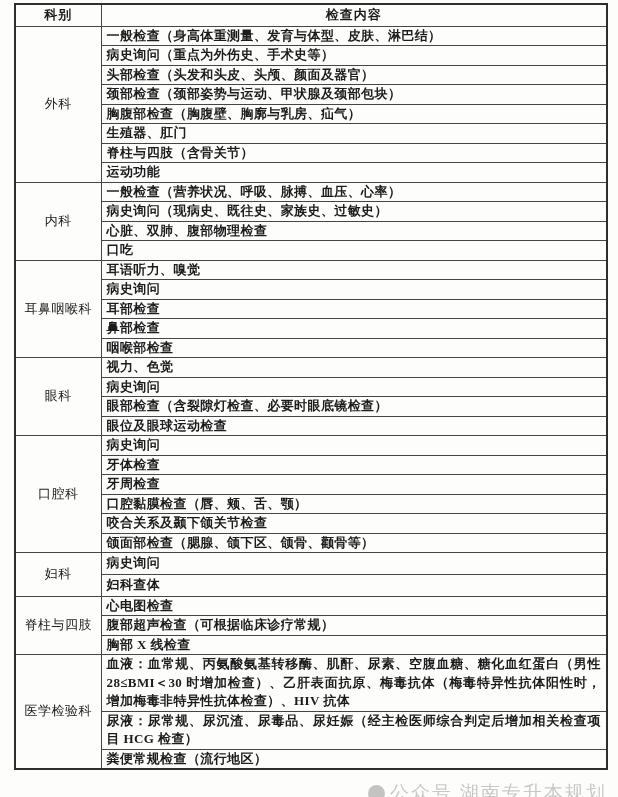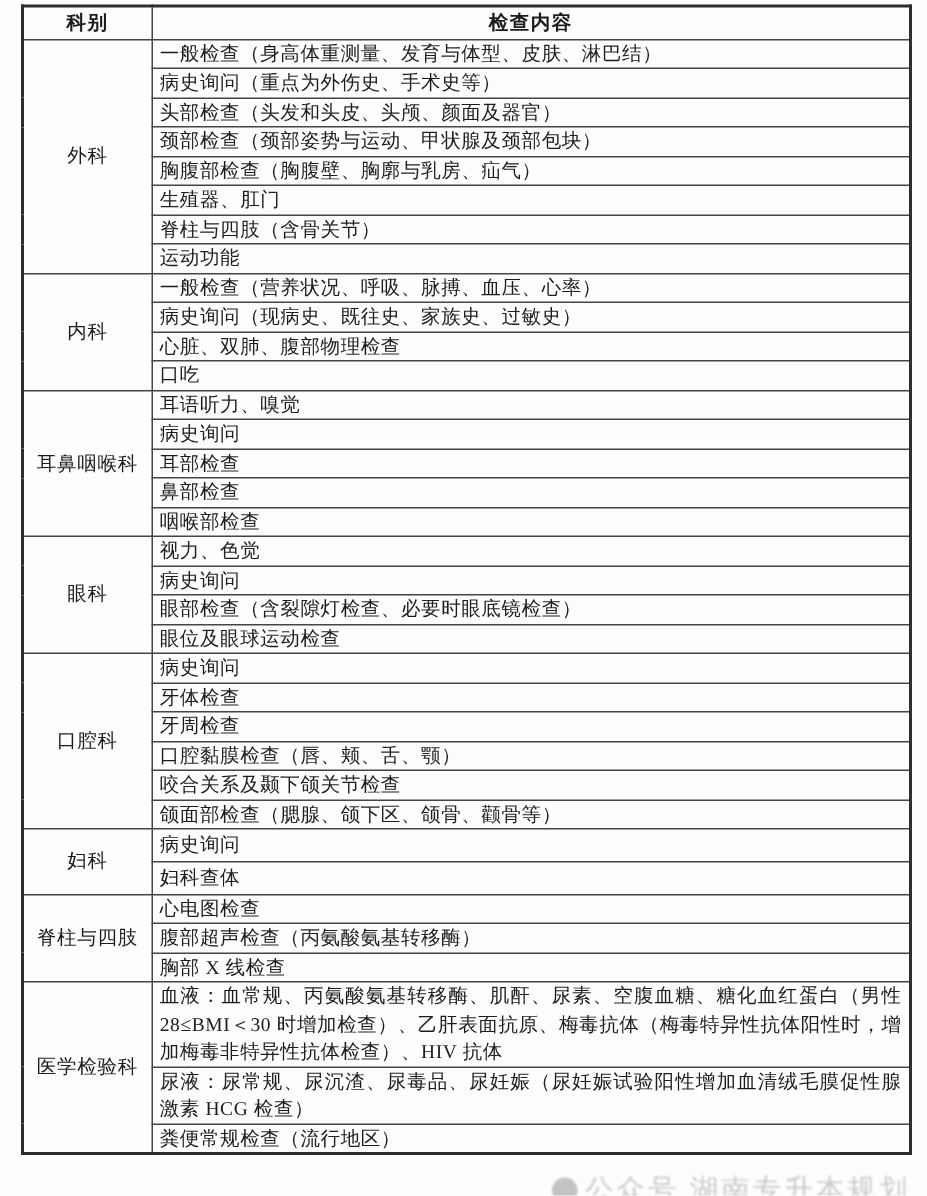--- a/index.html
+++ b/index.html
@@ -35,20 +35,21 @@
   col.c-content { width: 506px; }
   td.dept {
     text-align: center;
     letter-spacing: 0.5px;
     padding: 12px 2px;
   }
   td.content {
     text-align: justify;
     padding: 0 5px;
     letter-spacing: 0.4px;
+    font-weight: bold;
   }
   .footnote {
     margin: 5px 0 0 3px;
     font-size: 13px;
     line-height: 18px;
     letter-spacing: 0.6px;
     white-space: nowrap;
   }
   .watermark {
     position: absolute;
@@ -179,31 +180,31 @@
           <td class="content">病史询问</td>
         </tr>
         <tr>
           <td class="content">妇科查体</td>
         </tr>
         <tr>
           <td rowspan="3" class="dept">脊柱与四肢</td>
           <td class="content">心电图检查</td>
         </tr>
         <tr>
-          <td class="content">腹部超声检查（丙氨酸氨基转移酶）</td>
+          <td class="content">腹部超声检查（可根据临床诊疗常规）</td>
         </tr>
         <tr>
           <td class="content">胸部 X 线检查</td>
         </tr>
         <tr>
           <td rowspan="3" class="dept">医学检验科</td>
           <td class="content">血液：血常规、丙氨酸氨基转移酶、肌酐、尿素、空腹血糖、糖化血红蛋白（男性 28≤BMI＜30 时增加检查）、乙肝表面抗原、梅毒抗体（梅毒特异性抗体阳性时，增加梅毒非特异性抗体检查）、HIV 抗体</td>
         </tr>
         <tr>
-          <td class="content">尿液：尿常规、尿沉渣、尿毒品、尿妊娠（尿妊娠试验阳性增加血清绒毛膜促性腺激素 HCG 检查）</td>
+          <td class="content">尿液：尿常规、尿沉渣、尿毒品、尿妊娠（经主检医师综合判定后增加相关检查项目 HCG 检查）</td>
         </tr>
         <tr>
           <td class="content">粪便常规检查（流行地区）</td>
         </tr>
       </tbody>
   </table>
 
 </div>
 
 <div class="watermark">

